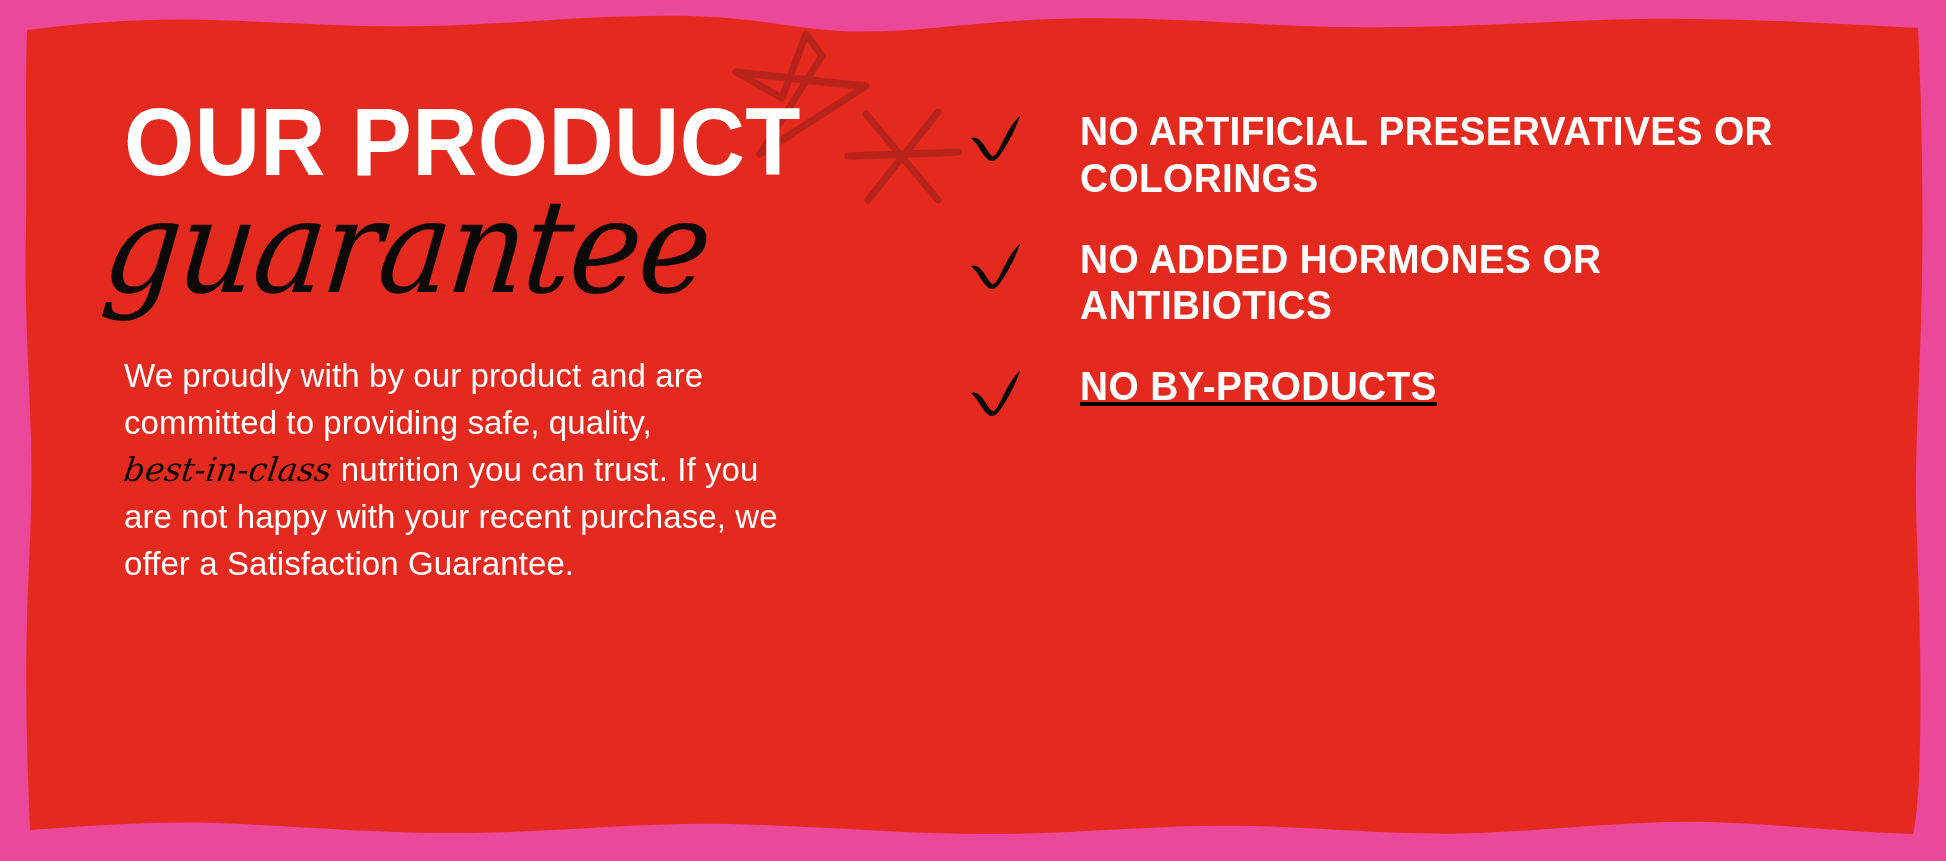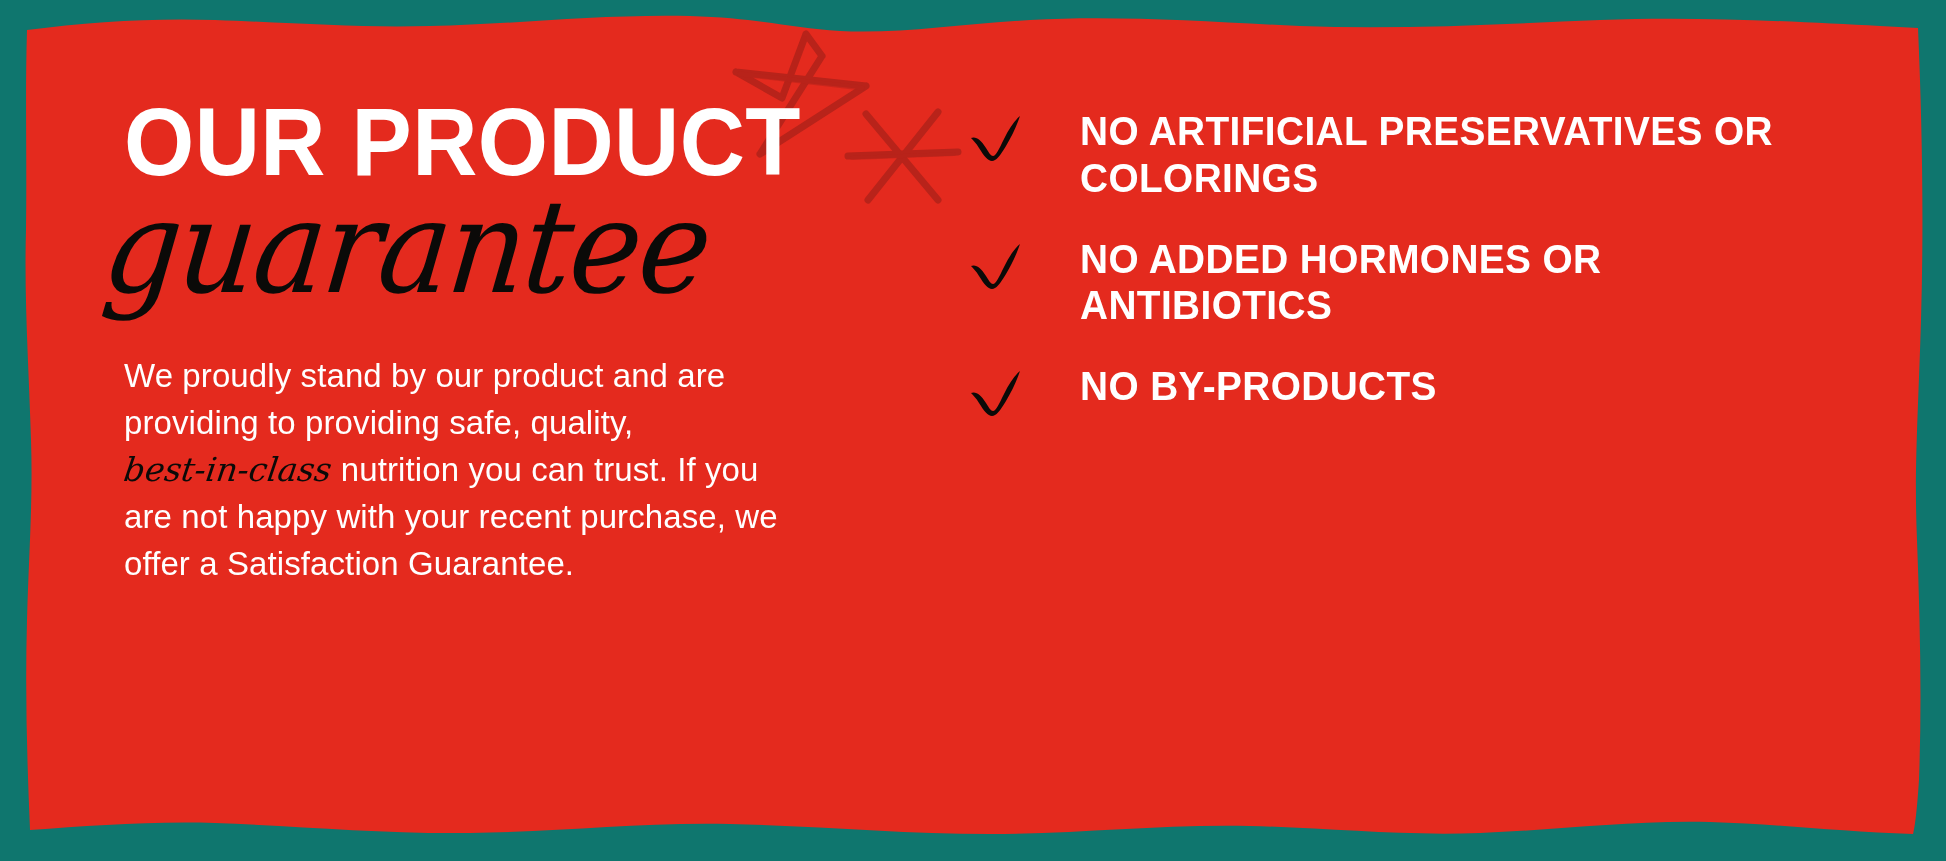--- a/index.html
+++ b/index.html
@@ -11,21 +11,21 @@
     height: 861px;
     overflow: hidden;
     background: #F2EDE4;
     font-family: "Liberation Sans", sans-serif;
   }
 
   .stage {
     position: relative;
     width: 1946px;
     height: 861px;
-    background: #0f766e;
+    background: #ec4899;
   }
 
   
   .paper-svg {
     position: absolute;
     left: 0;
     top: 0;
     width: 1946px;
     height: 861px;
     display: block;
@@ -103,21 +103,21 @@
     top: 108px;
     width: 920px;
   }
 
   .claim-row {
     display: flex;
     align-items: flex-start;
     margin-bottom: 34px;
     gap: 42px;
   }
-  .claim-row:last-child { margin-bottom: 0; }
+  .claim-row:last-child { margin-bottom: 0; text-decoration: underline; }
 
   .check-icon {
     flex: 0 0 auto;
     width: 56px;
     height: 50px;
     margin-right: 14px;
     margin-top: 4px;
   }
   .check-icon svg { display: block; width: 100%; height: 100%; }
 
@@ -208,21 +208,21 @@
           <path d="M 14,62 L 116,58" stroke-width="4" opacity="0.6"></path>
         </g>
       </svg>
     </div>
 
     <div class="left-col">
       <h1 class="headline">OUR PRODUCT</h1>
 
       <div class="script-word">guarantee</div>
 
-      <p class="body-copy"><span>We proudly stand by our product and are providing to providing safe, quality,</span>
+      <p class="body-copy"><span>We proudly with by our product and are committed to providing safe, quality,</span>
         <span class="hand-inline">best-in-class</span>
         <span>nutrition you can trust. If you are not happy with your recent purchase, we offer a Satisfaction Guarantee.</span>
       </p>
     </div>
 
     <div class="right-col">
 
       <div class="claim-row">
         <span class="check-icon">
           <svg viewBox="0 0 56 50" aria-hidden="true">

